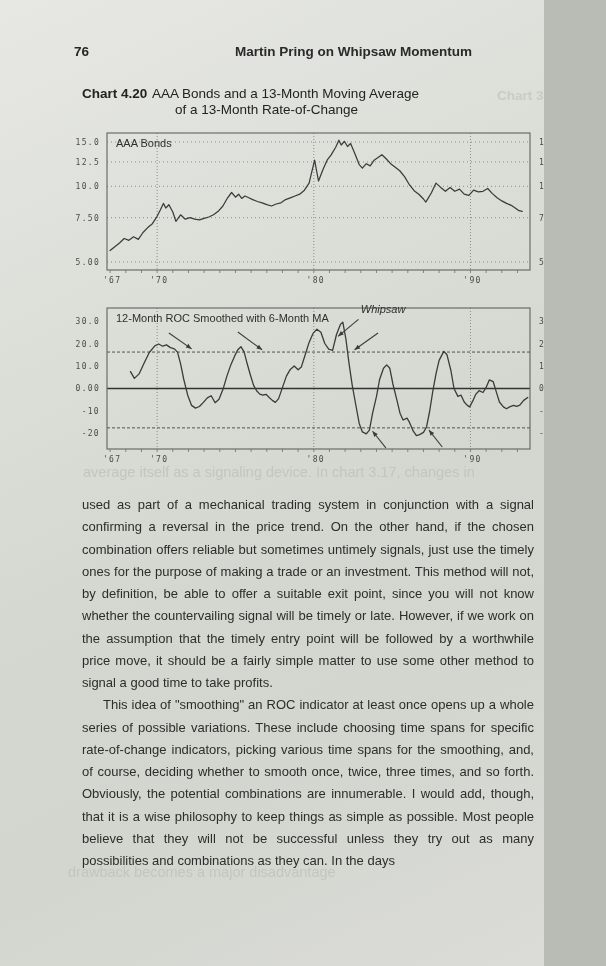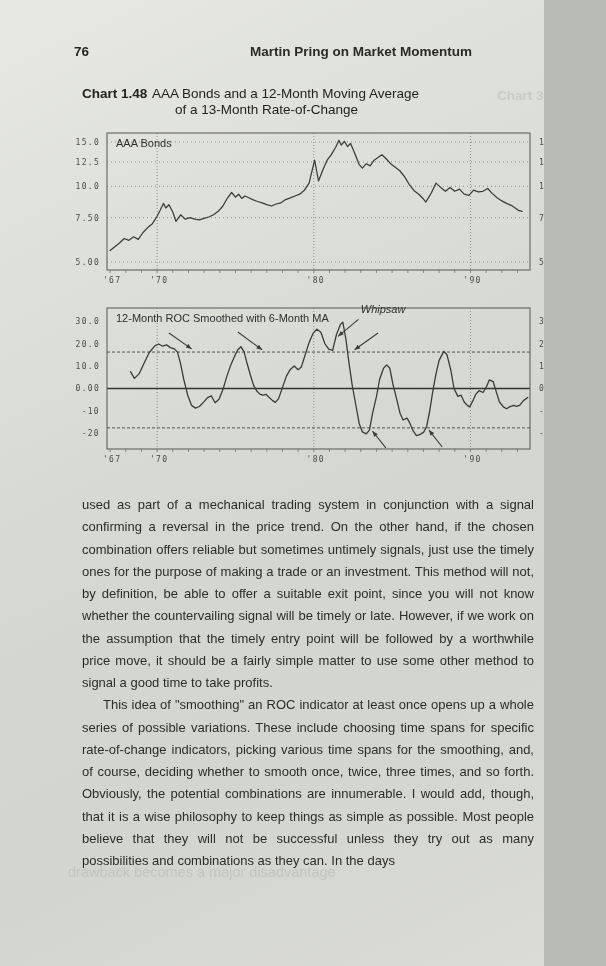--- a/index.html
+++ b/index.html
@@ -28,27 +28,27 @@
   .ghost-title{font-size:13.5px;font-weight:700;color:#c9ccc3;}
   .ghost-body{font-size:14.5px;}
   .bodytext,.chart-svg,.caption{z-index:1;}
 </style>
 </head>
 <body>
 
 <div class="page">
 
   <span class="hdr-left">76</span>
-  <span class="hdr-right">Martin Pring on Market Momentum</span>
+  <span class="hdr-right">Martin Pring on Whipsaw Momentum</span>
 
   <span class="ghost ghost-title" style="left:497px;top:88px;">Chart 3.1</span>
 
   <div class="caption">
-    <span class="capnum">Chart 1.48</span>
-    <span class="capline1">AAA Bonds and a 12-Month Moving Average</span>
+    <span class="capnum">Chart 4.20</span>
+    <span class="capline1">AAA Bonds and a 13-Month Moving Average</span>
     <span class="capline2">of a 13-Month Rate-of-Change</span>
   </div>
 
   <svg id="chart1" class="chart-svg" width="520" height="172">
       <line x1="97.13333333333404" y1="9" x2="97.13333333333404" y2="146" stroke="#8b8b86" stroke-width="1" stroke-dasharray="1,2"></line>
       <line x1="253.80000000000072" y1="9" x2="253.80000000000072" y2="146" stroke="#8b8b86" stroke-width="1" stroke-dasharray="1,2"></line>
       <line x1="410.4666666666674" y1="9" x2="410.4666666666674" y2="146" stroke="#8b8b86" stroke-width="1" stroke-dasharray="1,2"></line>
       <line x1="47" y1="18.0009" x2="470" y2="18.0009" stroke="#8b8b86" stroke-width="1" stroke-dasharray="1,3"></line>
       <line x1="47" y1="37.915365816827794" x2="470" y2="37.915365816827794" stroke="#8b8b86" stroke-width="1" stroke-dasharray="1,3"></line>
       <line x1="47" y1="62.2887021520062" x2="470" y2="62.2887021520062" stroke="#8b8b86" stroke-width="1" stroke-dasharray="1,3"></line>
@@ -161,20 +161,21 @@
       <line x1="298.4499999999993" y1="20.432491500000012" x2="278.0833333333333" y2="37.30490400000001" stroke="#3c3c3a" stroke-width="1.1"></line>
       <polygon points="278.0833333333333,37.30490400000001 283.78603597189556,35.56732447199693 280.8514452016517,32.02498386002868" fill="#3c3c3a"></polygon>
       <line x1="318.0333333333326" y1="33.9304215" x2="294.5333333333326" y2="50.802834000000004" stroke="#3c3c3a" stroke-width="1.1"></line>
       <polygon points="294.5333333333326,50.802834000000004 300.3424662416159,49.46344053506888 297.6596502362025,45.72679788676849" fill="#3c3c3a"></polygon>
       <line x1="325.86666666666594" y1="148.887792" x2="312.5500000000007" y2="132.240345" stroke="#3c3c3a" stroke-width="1.1"></line>
       <polygon points="312.5500000000007,132.240345 314.189553477031,137.97199959496277 317.781685876175,135.0985722290772" fill="#3c3c3a"></polygon>
       <line x1="382.2666666666681" y1="147.98792999999998" x2="368.9499999999993" y2="131.11551749999998" stroke="#3c3c3a" stroke-width="1.1"></line>
       <polygon points="368.9499999999993,131.11551749999998 370.5520460175009,136.85776867508866 374.1628875443601,134.00788736740077" fill="#3c3c3a"></polygon>
     </svg>
 
+  <span class="ghost ghost-body" style="left:83px;top:464px;">average itself as a signaling device. In chart 3.17, changes in</span>
 
   <div class="bodytext">
     <p>used as part of a mechanical trading system in conjunction with a signal confirming a reversal in the price trend. On the other hand, if the chosen combination offers reliable but sometimes untimely signals, just use the timely ones for the purpose of making a trade or an investment. This method will not, by definition, be able to offer a suitable exit point, since you will not know whether the countervailing signal will be timely or late. However, if we work on the assumption that the timely entry point will be followed by a worthwhile price move, it should be a fairly simple matter to use some other method to signal a good time to take profits.</p>
     <p>This idea of "smoothing" an ROC indicator at least once opens up a whole series of possible variations. These include choosing time spans for specific rate-of-change indicators, picking various time spans for the smoothing, and, of course, deciding whether to smooth once, twice, three times, and so forth. Obviously, the potential combinations are innumerable. I would add, though, that it is a wise philosophy to keep things as simple as possible. Most people believe that they will not be successful unless they try out as many possibilities and combinations as they can. In the days</p>
   </div>
 
   <span class="ghost ghost-body" style="left:68px;top:864px;">drawback becomes a major disadvantage</span>
 
 </div>
 

